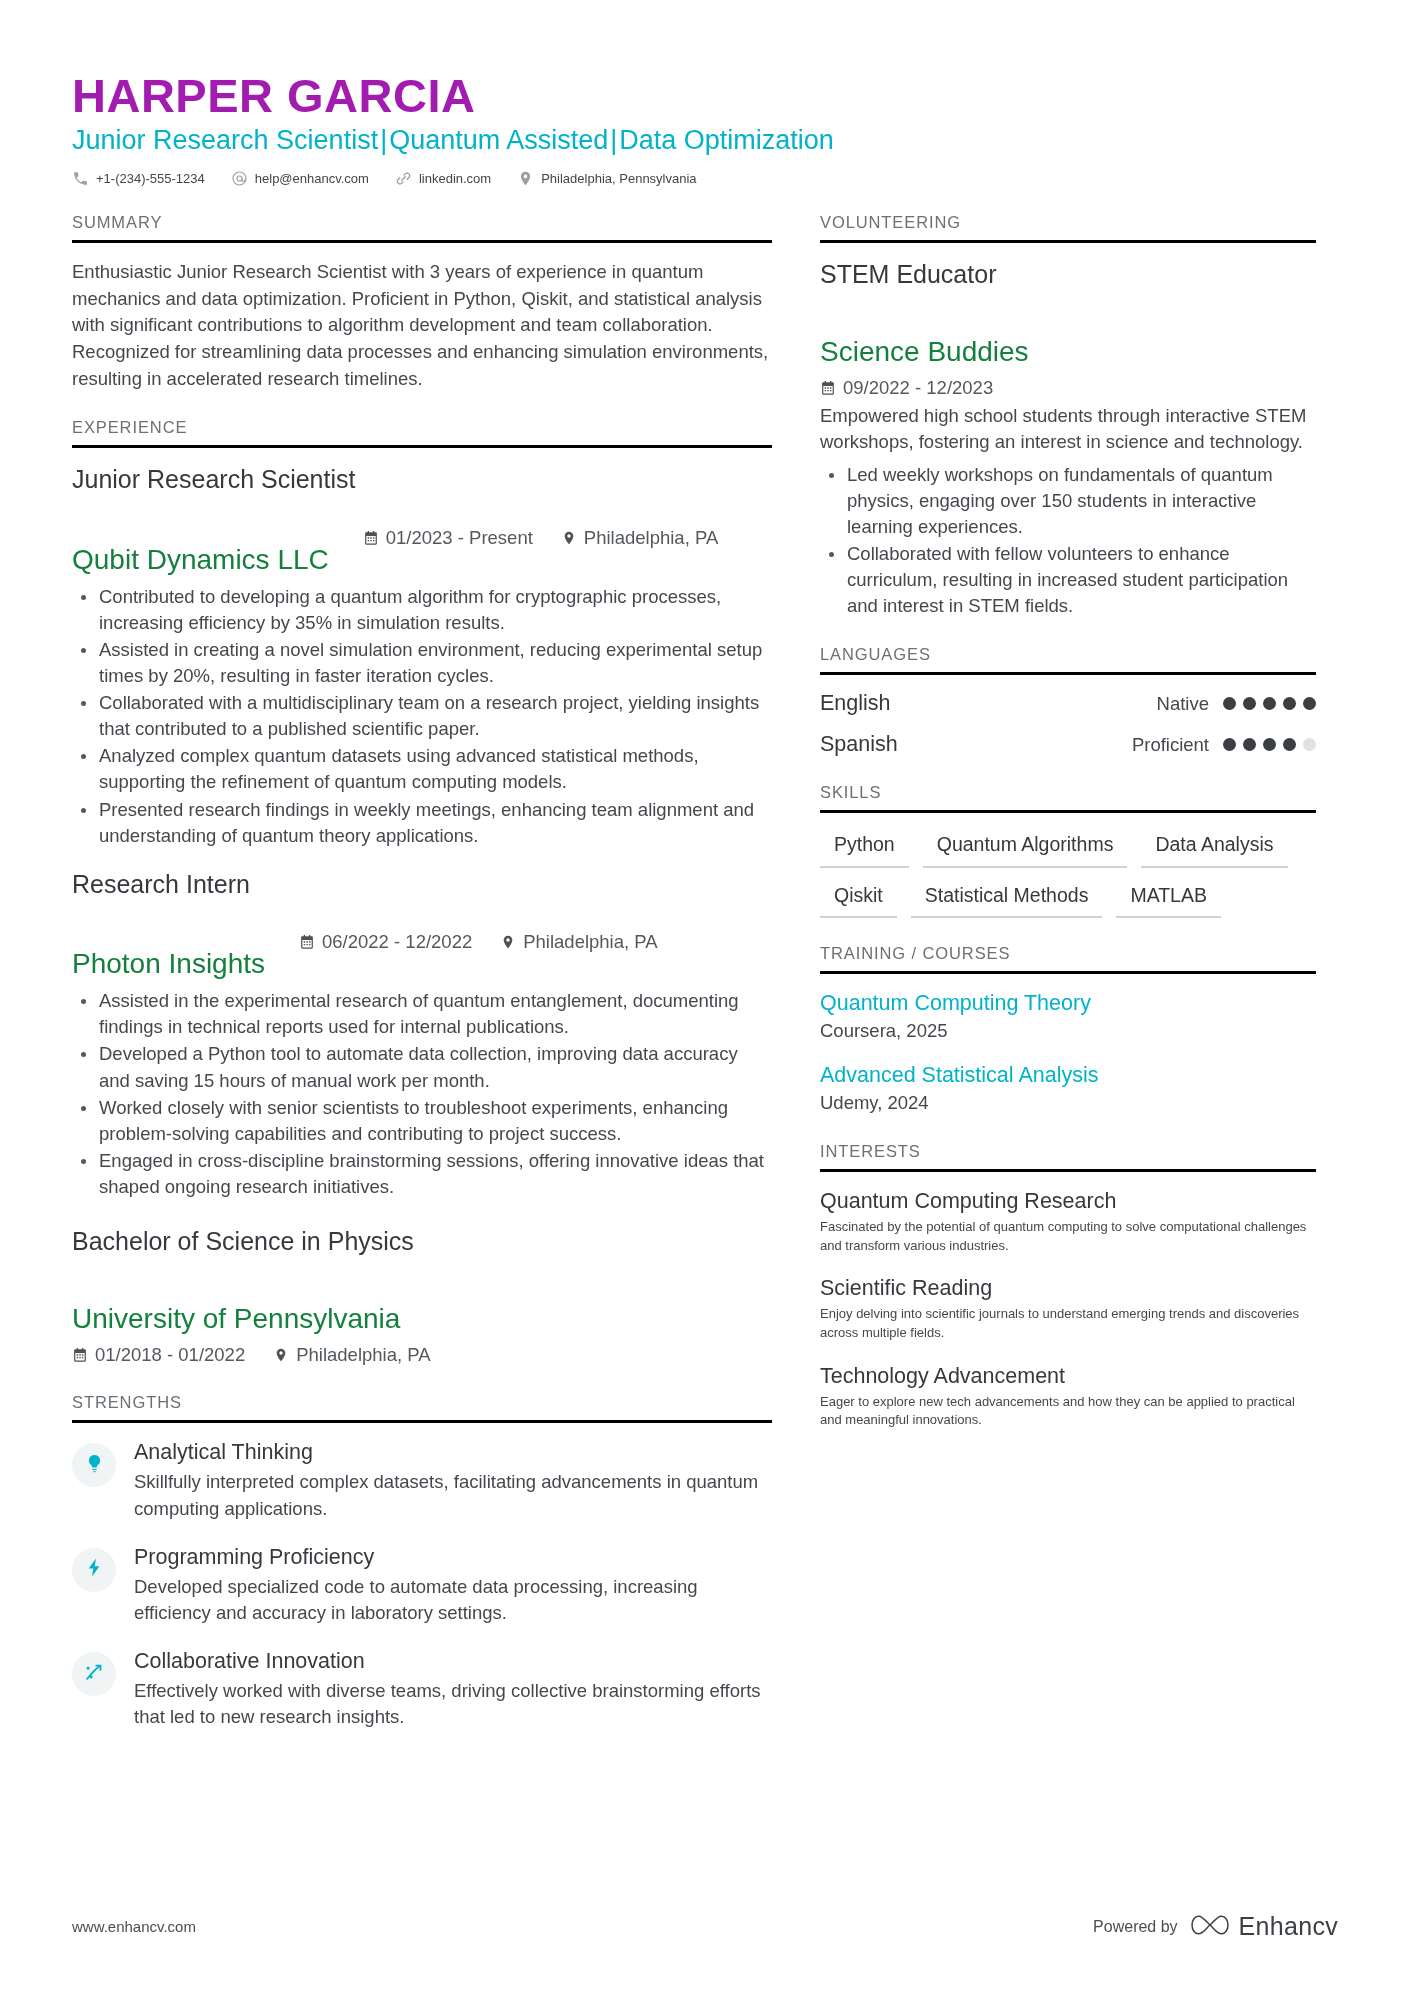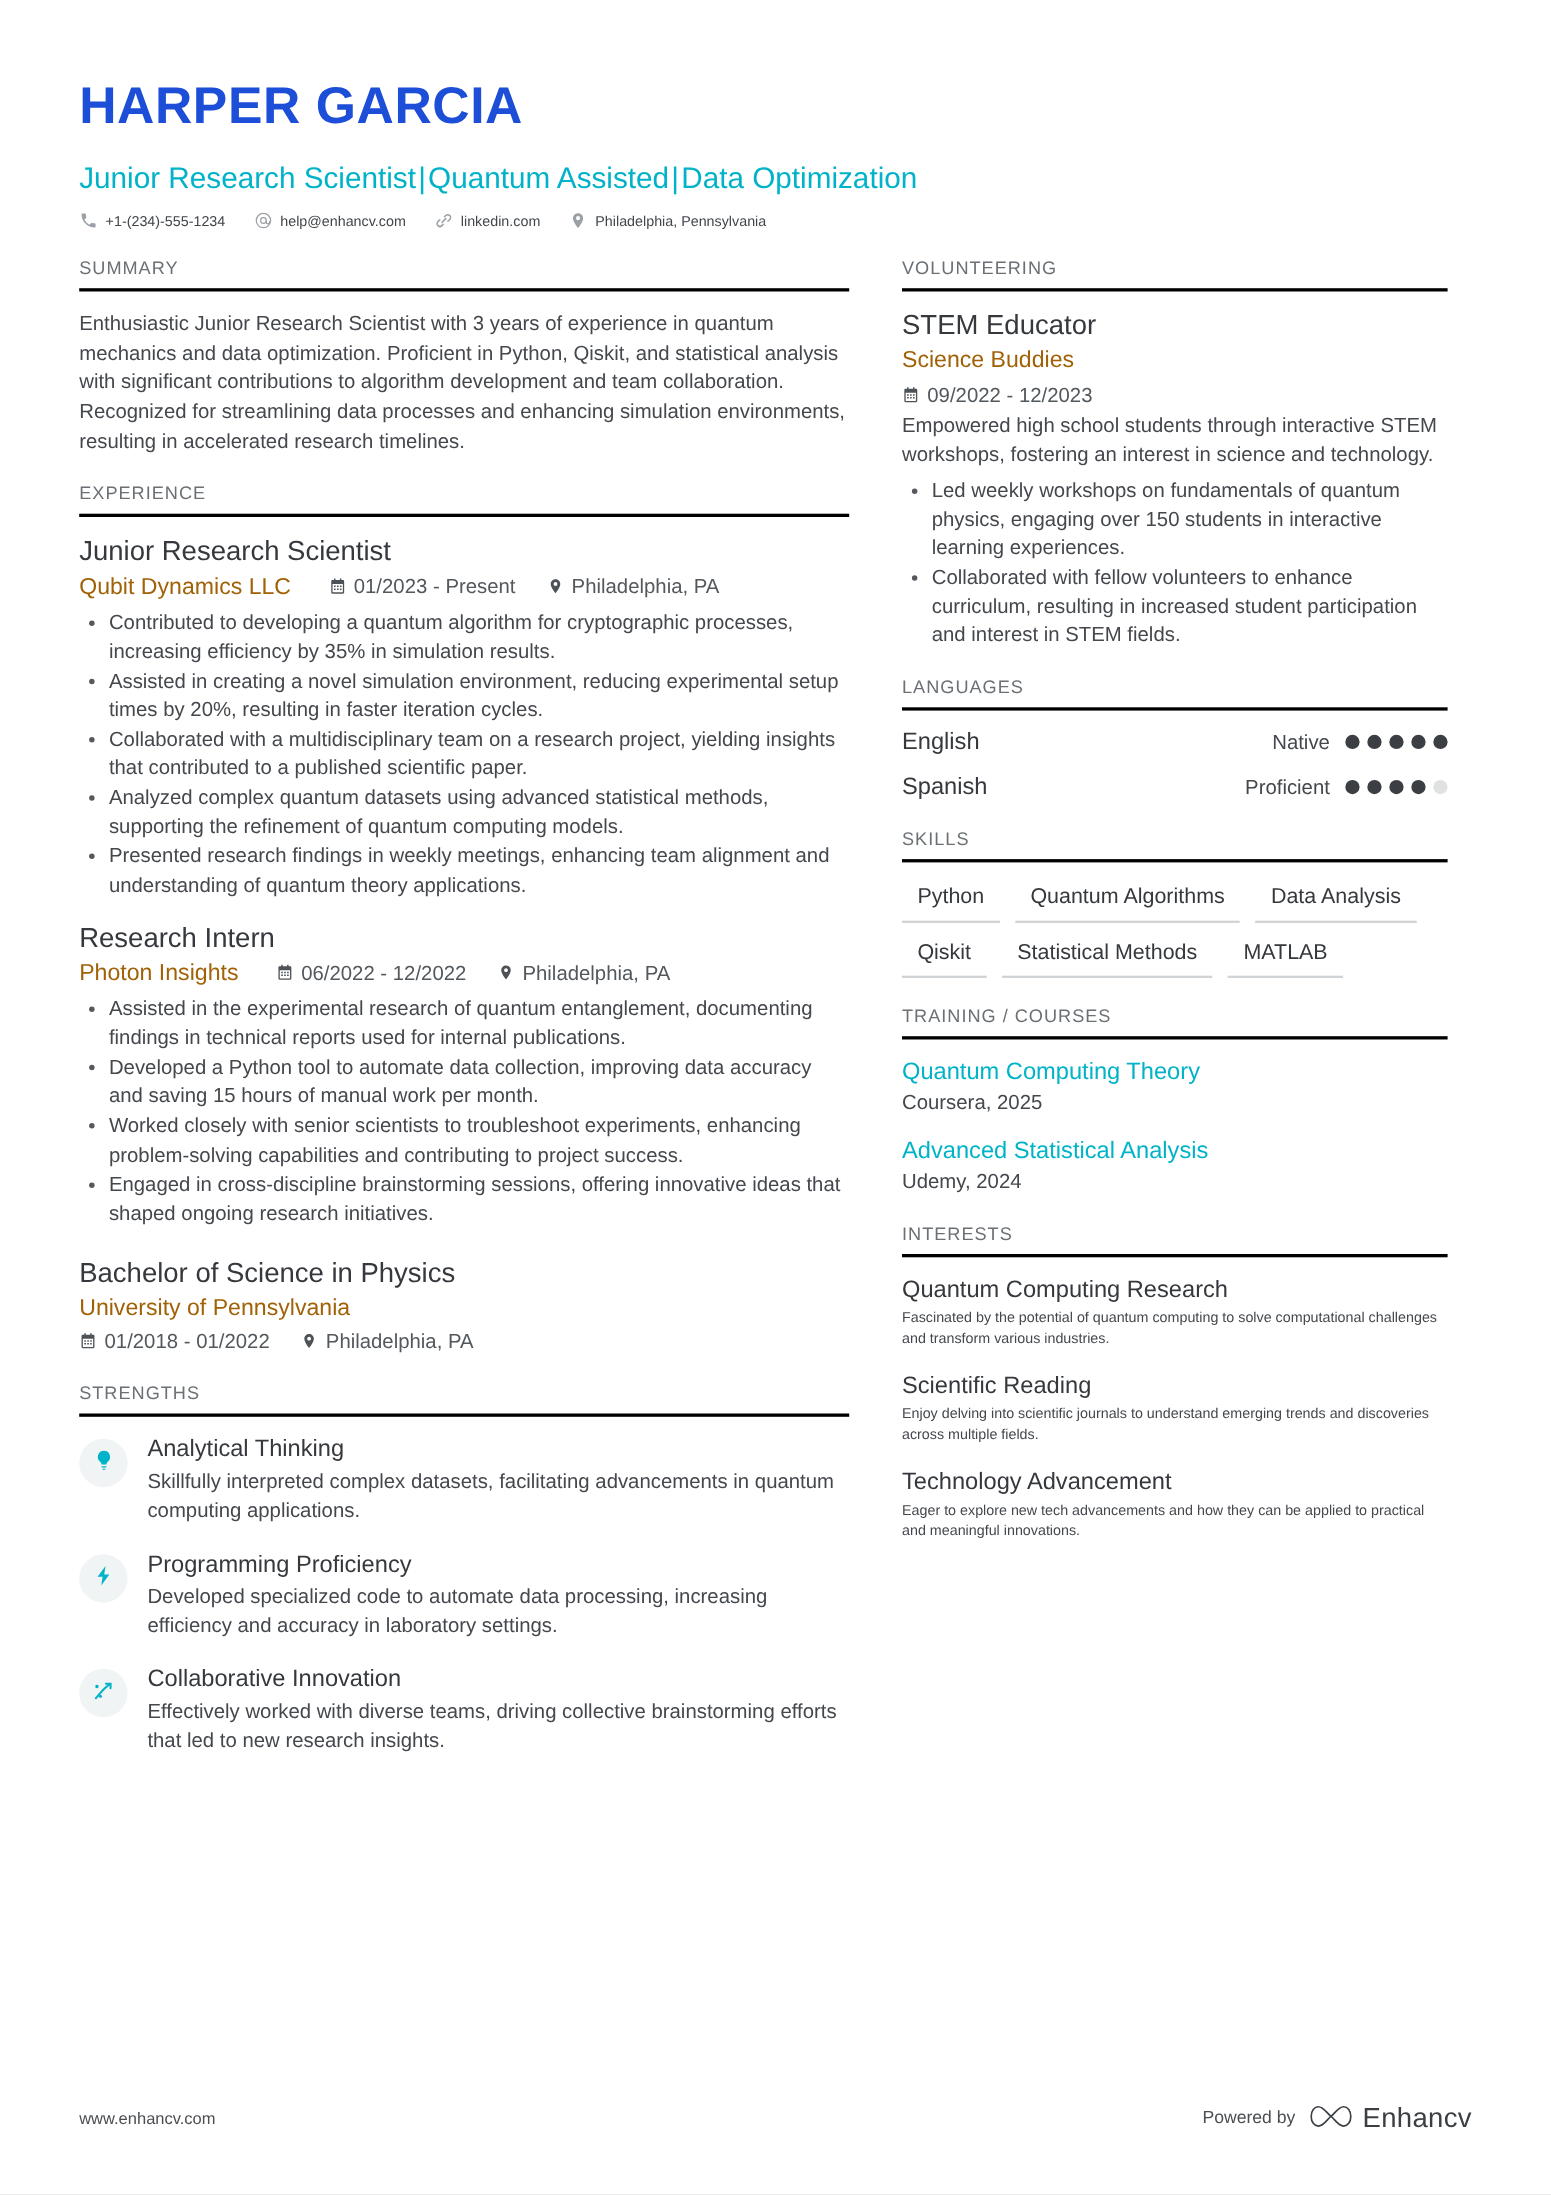--- a/index.html
+++ b/index.html
@@ -18,23 +18,23 @@
     padding: 70px 72px 0 72px;
     box-shadow: 0 0 0 1px #dcdcdc;
     overflow: hidden;
   }
 
   
   .name {
     font-size: 47px;
     font-weight: bold;
     letter-spacing: 0.5px;
-    color: #1d4ed8;
+    color: #a21caf;
     line-height: 1.1;
-    margin-bottom: 22px;
+    margin-bottom: 0;
   }
   .headline {
     font-size: 27px;
     color: #00b3c8;
     line-height: 1.35;
     margin-bottom: 12px;
     font-weight: 400;
   }
   .headline .bar { color: #00b3c8; padding: 0 2px; }
 
@@ -75,23 +75,24 @@
   }
 
   .entry-title {
     font-size: 25px;
     color: #35383c;
     font-weight: 400;
     line-height: 1.25;
     margin-bottom: 2px;
   }
   .entry-org {
-    font-size: 21px;
-    color: #a16207;
+    font-size: 28px;
+    color: #15803d;
     line-height: 1.3;
+    margin-top: 44px;
   }
   .meta-row {
     display: flex;
     align-items: center;
     gap: 0 28px;
     flex-wrap: wrap;
     font-size: 18.5px;
     color: #53585d;
     line-height: 1.4;
   }

